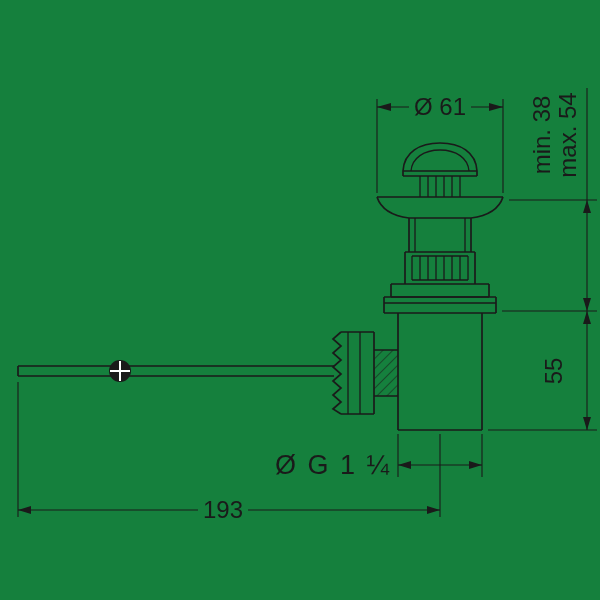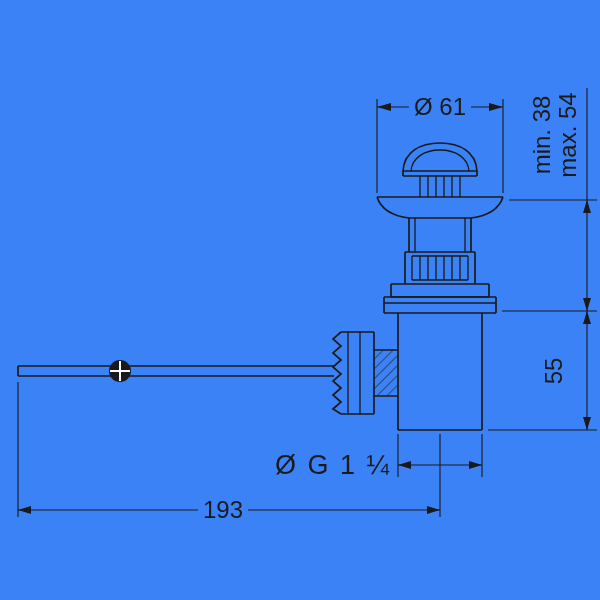--- a/index.html
+++ b/index.html
@@ -3,21 +3,21 @@
 <meta charset="utf-8">
 <style>
   html, body {
     margin: 0;
     padding: 0;
     background: #ffffff;
   }
   .stage {
     width: 600px;
     height: 600px;
-    background: #3b82f6;
+    background: #15803d;
     position: relative;
     overflow: hidden;
   }
   svg { display: block; }
 
   .part   { stroke: #1a1a1a; fill: none; stroke-width: 1.7; }
   .detail { stroke: #1a1a1a; fill: none; stroke-width: 1.3; }
   .dim    { stroke: #1a1a1a; fill: none; stroke-width: 1.1; }
   .arrow  { fill: #1a1a1a; stroke: none; }
 

